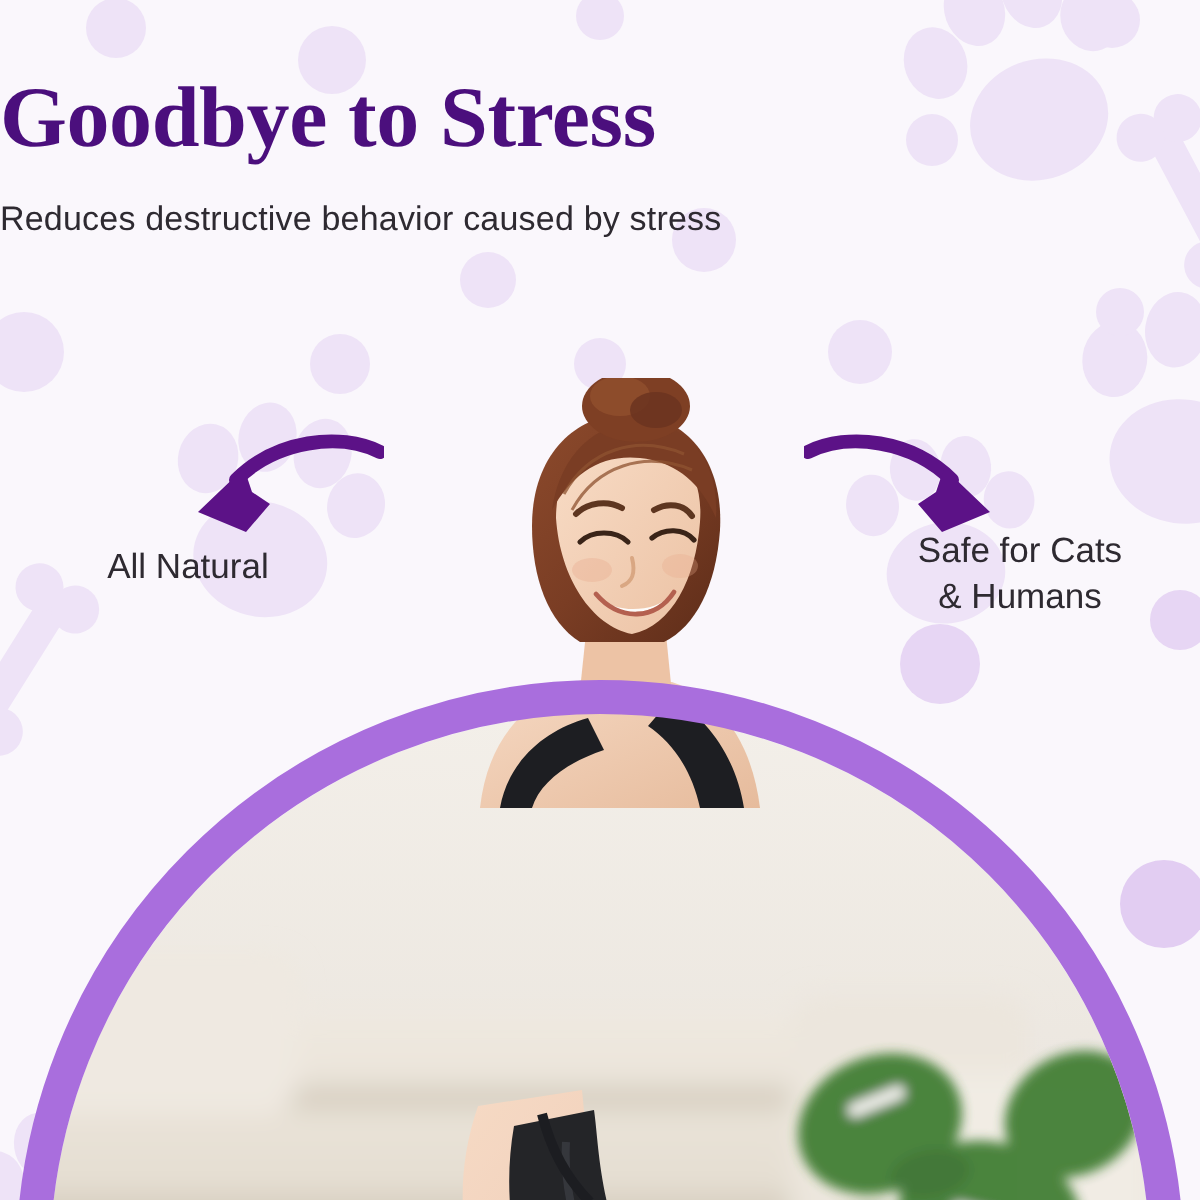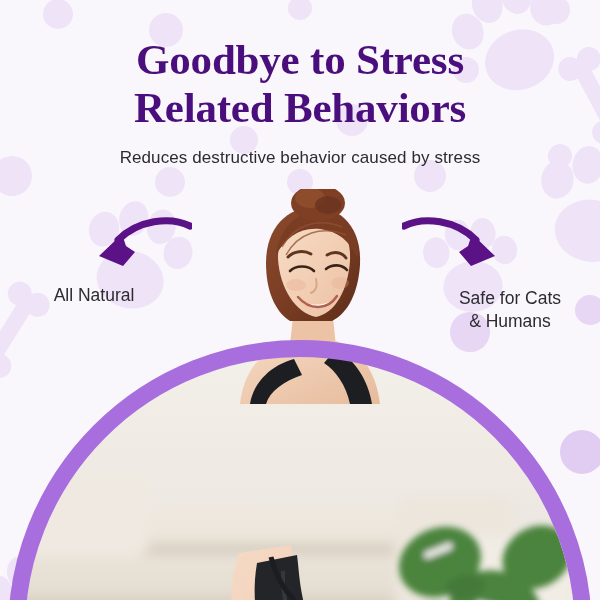--- a/index.html
+++ b/index.html
@@ -21,21 +21,20 @@
     position:absolute; inset:0;
     z-index:0;
     pointer-events:none;
   }
 
   
   #headline-block {
     position:absolute;
     top:36px; left:0; width:600px;
     z-index:4;
-    text-align:center;
   }
   #headline {
     font-family:"Liberation Serif", serif;
     font-weight:700;
     font-size:43px;
     line-height:1.12;
     color:#4b0f7d;
     letter-spacing:-0.2px;
   }
   #headline .l2 { display:block; }
@@ -53,22 +52,22 @@
     position:absolute;
     z-index:5;
     font-family:"Liberation Sans", sans-serif;
     font-weight:300;
     font-size:17.5px;
     line-height:1.32;
     color:#2e2a31;
     text-align:center;
     white-space:pre-line;
   }
-  #benefit-left  { left:14px;  top:284px; width:160px; }
-  #benefit-right { right:6px;  top:287px; width:168px; }
+  #benefit-left  { left:14px;  top:272px; width:160px; }
+  #benefit-right { right:6px;  top:264px; width:168px; }
 
   .arrow-svg { position:absolute; z-index:5; }
   #arrow-left-wrap  { left:82px;  top:212px; }
   #arrow-right-wrap { left:402px; top:212px; }
 
   
   #photo-zone {
     position:absolute;
     left:0; top:190px;
     width:600px; height:410px;
@@ -406,21 +405,20 @@
         <ellipse cx="108" cy="94" rx="9" ry="6" fill="#e8a98c" opacity="0.3"></ellipse>
       </svg>
     </div>
 
     <div id="purple-ring"></div>
   </div>
 
   <div id="headline-block">
     <h1 id="headline">
       <span>Goodbye to Stress</span>
-      <span class="l2">Related Behaviors</span>
     </h1>
     <p id="subheadline">Reduces destructive behavior caused by stress</p>
   </div>
 
   <div id="arrow-left-wrap" class="arrow-svg">
     <svg width="110" height="62" viewBox="0 0 110 62" aria-hidden="true">
       <path d="M 108 14 C 88 4, 56 8, 36 28" stroke="#5c1287" stroke-width="7" fill="none" stroke-linecap="round"></path>
       <path d="M 41 54 L 17 44 L 40 22 L 44 34 L 53 40 Z" fill="#5c1287"></path>
     </svg>
   </div>

